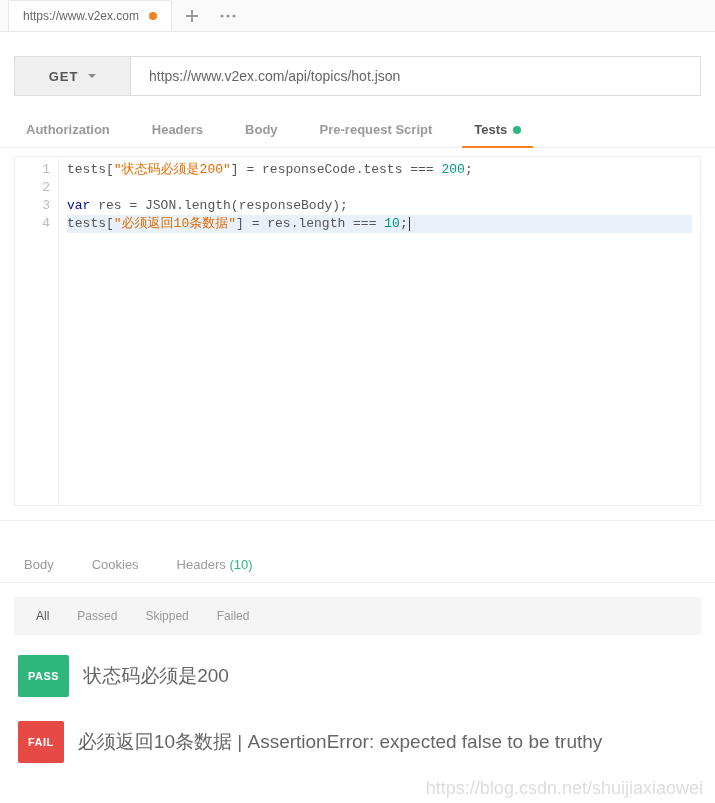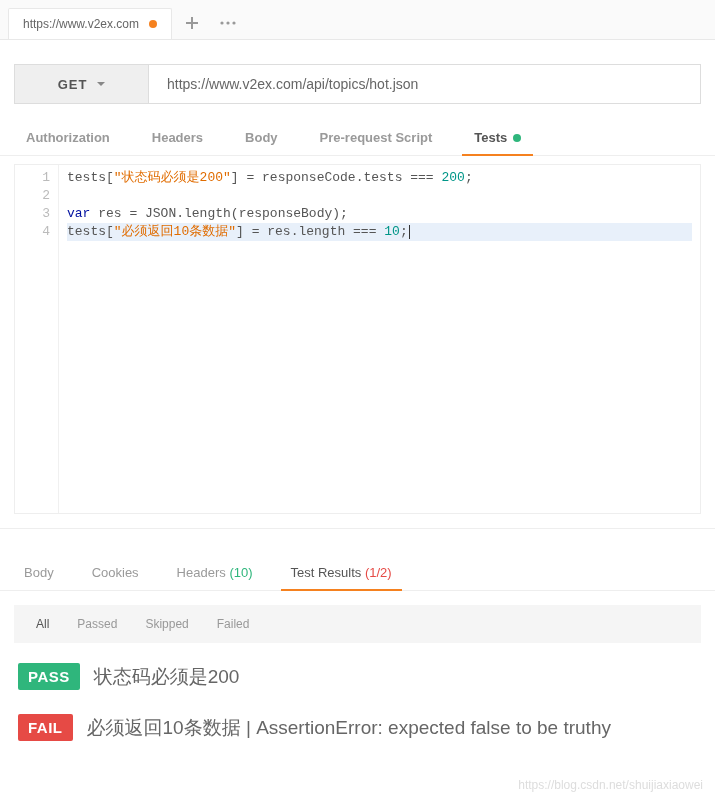--- a/index.html
+++ b/index.html
@@ -1,23 +1,23 @@
 <!DOCTYPE html>
 <html><head>
 <meta charset="utf-8">
 <style>
 * { box-sizing: border-box; margin: 0; padding: 0; }
 body { font-family: -apple-system, "Helvetica Neue", Arial, sans-serif; font-size: 13px; color: #555; background: #fff; width: 715px; }
-.tab-bar { display: flex; align-items: flex-end; height: 40px; border-bottom: 1px solid #e8e8e8; background: #fafafa; padding: 0 8px; gap: 4px; }
+.tab-bar { display: flex; align-items: center; height: 32px; border-bottom: 1px solid #e8e8e8; background: #fafafa; padding: 0 8px; gap: 4px; }
 .request-tab { display: flex; align-items: center; gap: 10px; background: #fff; border: 1px solid #e8e8e8; border-bottom: none; padding: 8px 14px; font-size: 12px; color: #666; max-width: 180px; border-radius: 2px 2px 0 0; }
 .request-tab span:first-child { overflow: hidden; text-overflow: ellipsis; white-space: nowrap; }
 .dot-orange { width: 8px; height: 8px; border-radius: 50%; background: #f5811f; display: inline-block; }
 .icon-btn { width: 32px; height: 32px; display: flex; align-items: center; justify-content: center; color: #888; cursor: pointer; }
 .request-bar { display: flex; margin: 24px 14px 0 14px; border: 1px solid #ddd; background: #fafafa; height: 40px; }
-.method-select { width: 134px; display: flex; align-items: center; justify-content: center; gap: 10px; background: #efefef; border-right: 1px solid #ddd; font-weight: 600; color: #555; font-size: 13px; letter-spacing: 1px; cursor: pointer; }
+.method-select { width: 116px; display: flex; align-items: center; justify-content: center; gap: 10px; background: #efefef; border-right: 1px solid #ddd; font-weight: 600; color: #555; font-size: 13px; letter-spacing: 1px; cursor: pointer; }
 .url-input { flex: 1; padding: 0 18px; display: flex; align-items: center; color: #666; font-size: 14px; background: #fff; }
 .req-tabs { display: flex; gap: 18px; padding: 18px 14px 0 14px; border-bottom: 1px solid #eee; font-weight: bold; }
 .req-tab { padding: 8px 12px 10px; color: #9a9a9a; font-size: 13px; cursor: pointer; position: relative; display: flex; align-items: center; gap: 6px; }
 .req-tab.active { color: #555; }
 .req-tab.active::after { content: ""; position: absolute; left: 0; right: 0; bottom: -1px; height: 2px; background: #f5811f; }
 .dot-green { width: 8px; height: 8px; border-radius: 50%; background: #2fb67c; display: inline-block; }
 .editor { border: 1px solid #eee; margin: 8px 14px 14px; height: 350px; display: flex; font-family: Consolas, "Courier New", monospace; font-size: 13px; background: #fff; }
 .gutter { width: 44px; text-align: right; padding: 4px 8px 4px 4px; color: #bbb; background: #fff; border-right: 1px solid #f0f0f0; user-select: none; }
 .gutter div { height: 18px; line-height: 18px; }
 .code { flex: 1; padding: 4px 8px; }
@@ -30,25 +30,25 @@
 .resp-tabs { display: flex; gap: 18px; padding: 28px 14px 0 14px; border-bottom: 1px solid #eee; border-top: 1px solid #eee; }
 .resp-tab { padding: 8px 10px 10px; color: #9a9a9a; font-size: 13px; cursor: pointer; position: relative; }
 .resp-tab.active { color: #555; }
 .resp-tab.active::after { content: ""; position: absolute; left: 0; right: 0; bottom: -1px; height: 2px; background: #f5811f; }
 .count { color: #2fb67c; }
 .count-fail { color: #e64a45; }
 .filters { display: flex; gap: 8px; background: #f5f5f5; margin: 14px 14px 8px; padding: 10px 12px; font-size: 12px; color: #999; }
 .filters .active { color: #555; }
 .filters span { cursor: pointer; padding: 2px 10px; }
 .test-row { display: flex; align-items: center; gap: 14px; padding: 12px 18px; }
-.badge { padding: 5px 10px; border-radius: 2px; color: #fff; font-size: 15px; font-weight: 600; letter-spacing: 0.5px; }
+.badge { padding: 15px 10px; border-radius: 2px; color: #fff; font-size: 11px; font-weight: 600; letter-spacing: 0.5px; }
 .badge.pass { background: #2fb67c; }
 .badge.fail { background: #e64a45; text-align: center; }
 .test-msg { color: #666; font-size: 19px; }
-.watermark { position: absolute; right: 12px; top: 778px; color: #ddd; font-size: 12px; }
+.watermark { position: absolute; right: 12px; top: 778px; color: #ddd; font-size: 18px; }
 </style>
 </head>
 <body>
 
 <div class="tab-bar">
   <div class="request-tab">
     <span>https://www.v2ex.com</span>
     <span class="dot-orange"></span>
   </div>
   <div class="icon-btn">
@@ -108,21 +108,20 @@
     <div class="line"></div>
     <div class="line"><span class="kw">var</span><span> res = JSON.length(responseBody);</span></div>
     <div class="line current"><span>tests[</span><span class="str">"必须返回10条数据"</span><span>] = res.length === </span><span class="num">10</span><span>;</span><span class="cursor-caret"></span></div>
   </div>
 </div>
 
 <div class="resp-tabs">
   <div class="resp-tab"><span>Body</span></div>
   <div class="resp-tab"><span>Cookies</span></div>
   <div class="resp-tab"><span>Headers</span> <span class="count">(10)</span></div>
-  <div class="resp-tab active"><span>Test Results</span> <span class="count-fail">(1/2)</span></div>
 </div>
 
 <div class="filters">
   <span class="active">All</span>
   <span>Passed</span>
   <span>Skipped</span>
   <span>Failed</span>
 </div>
 
 <div class="test-row">

